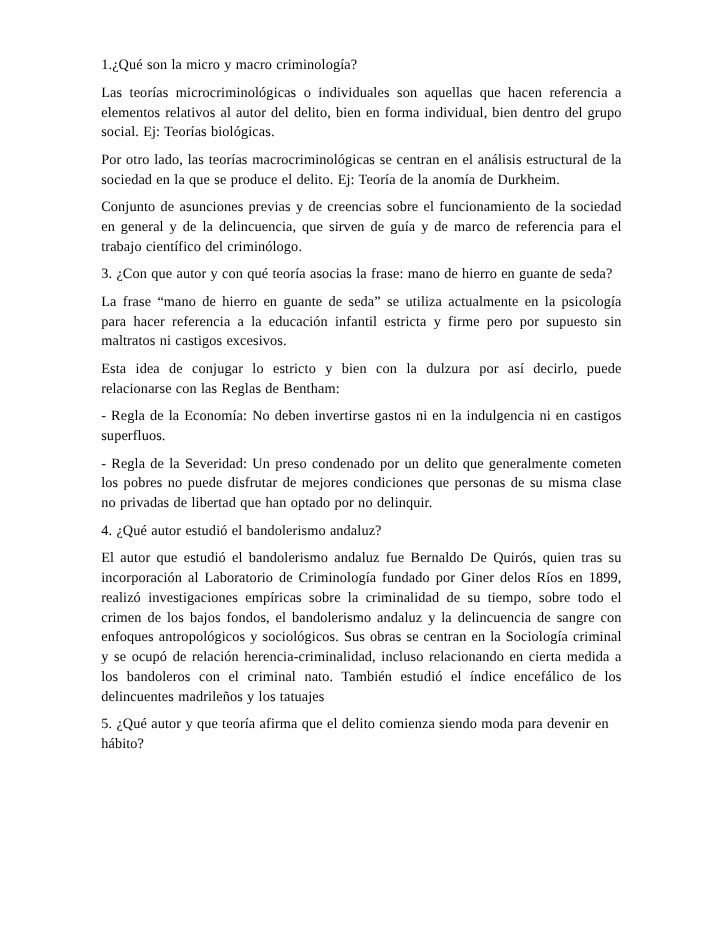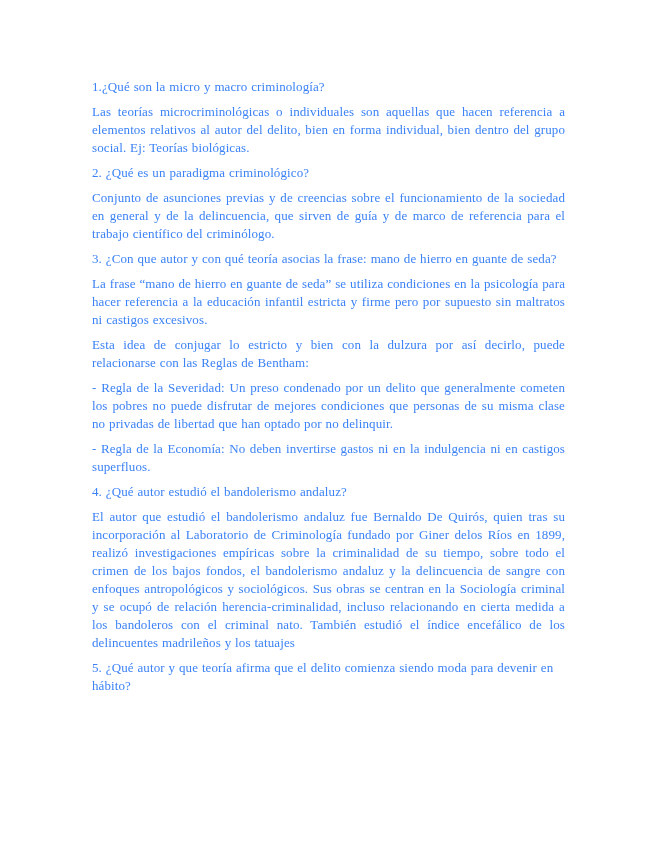--- a/index.html
+++ b/index.html
@@ -10,45 +10,45 @@
       width: 655px;
       height: 848px;
       background: #ffffff;
       font-family: "Liberation Serif", serif;
       overflow: hidden;
     }
     .page {
       box-sizing: border-box;
       width: 655px;
       height: 848px;
-      padding: 78px 90px 0 92px;
+      padding: 50px 90px 0 92px;
       background: #ffffff;
-      color: #3b82f6;
+      color: #000000;
     }
     .page p {
       margin: 0 0 7px 0;
       font-size: 13px;
       line-height: 18px;
       text-align: justify;
       letter-spacing: 0.1px;
       word-spacing: 0.5px;
     }
     .page p.question {
       text-align: left;
     }
   </style>
 </head>
 <body>
 
 <div class="page">
   <p class="question">1.¿Qué son la micro y macro criminología?</p>
   <p>Las teorías microcriminológicas o individuales son aquellas que hacen referencia a elementos relativos al autor del delito, bien en forma individual, bien dentro del grupo social. Ej: Teorías biológicas.</p>
-  <p class="question">2. ¿Qué es un paradigma criminológico?</p>
+  <p>Por otro lado, las teorías macrocriminológicas se centran en el análisis estructural de la sociedad en la que se produce el delito. Ej: Teoría de la anomía de Durkheim.</p>
   <p>Conjunto de asunciones previas y de creencias sobre el funcionamiento de la sociedad en general y de la delincuencia, que sirven de guía y de marco de referencia para el trabajo científico del criminólogo.</p>
   <p class="question">3. ¿Con que autor y con qué teoría asocias la frase: mano de hierro en guante de seda?</p>
-  <p>La frase “mano de hierro en guante de seda” se utiliza condiciones en la psicología para hacer referencia a la educación infantil estricta y firme pero por supuesto sin maltratos ni castigos excesivos.</p>
+  <p>La frase “mano de hierro en guante de seda” se utiliza actualmente en la psicología para hacer referencia a la educación infantil estricta y firme pero por supuesto sin maltratos ni castigos excesivos.</p>
   <p>Esta idea de conjugar lo estricto y bien con la dulzura por así decirlo, puede relacionarse con las Reglas de Bentham:</p>
+  <p>- Regla de la Economía: No deben invertirse gastos ni en la indulgencia ni en castigos superfluos.</p>
   <p>- Regla de la Severidad: Un preso condenado por un delito que generalmente cometen los pobres no puede disfrutar de mejores condiciones que personas de su misma clase no privadas de libertad que han optado por no delinquir.</p>
-  <p>- Regla de la Economía: No deben invertirse gastos ni en la indulgencia ni en castigos superfluos.</p>
   <p class="question">4. ¿Qué autor estudió el bandolerismo andaluz?</p>
   <p>El autor que estudió el bandolerismo andaluz fue Bernaldo De Quirós, quien tras su incorporación al Laboratorio de Criminología fundado por Giner delos Ríos en 1899, realizó investigaciones empíricas sobre la criminalidad de su tiempo, sobre todo el crimen de los bajos fondos, el bandolerismo andaluz y la delincuencia de sangre con enfoques antropológicos y sociológicos. Sus obras se centran en la Sociología criminal y se ocupó de relación herencia-criminalidad, incluso relacionando en cierta medida a los bandoleros con el criminal nato. También estudió el índice encefálico de los delincuentes madrileños y los tatuajes</p>
   <p class="question">5. ¿Qué autor y que teoría afirma que el delito comienza siendo moda para devenir en hábito?</p>
 </div>
 
 </body></html>

